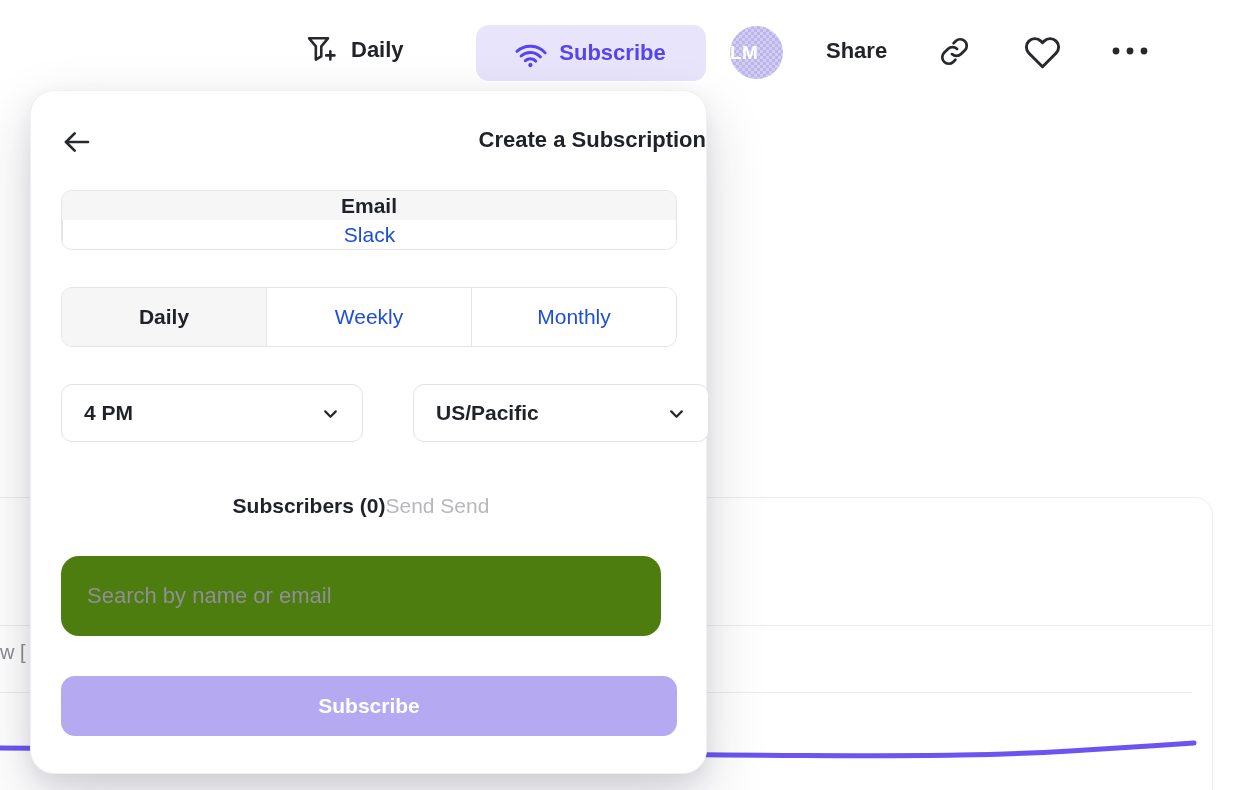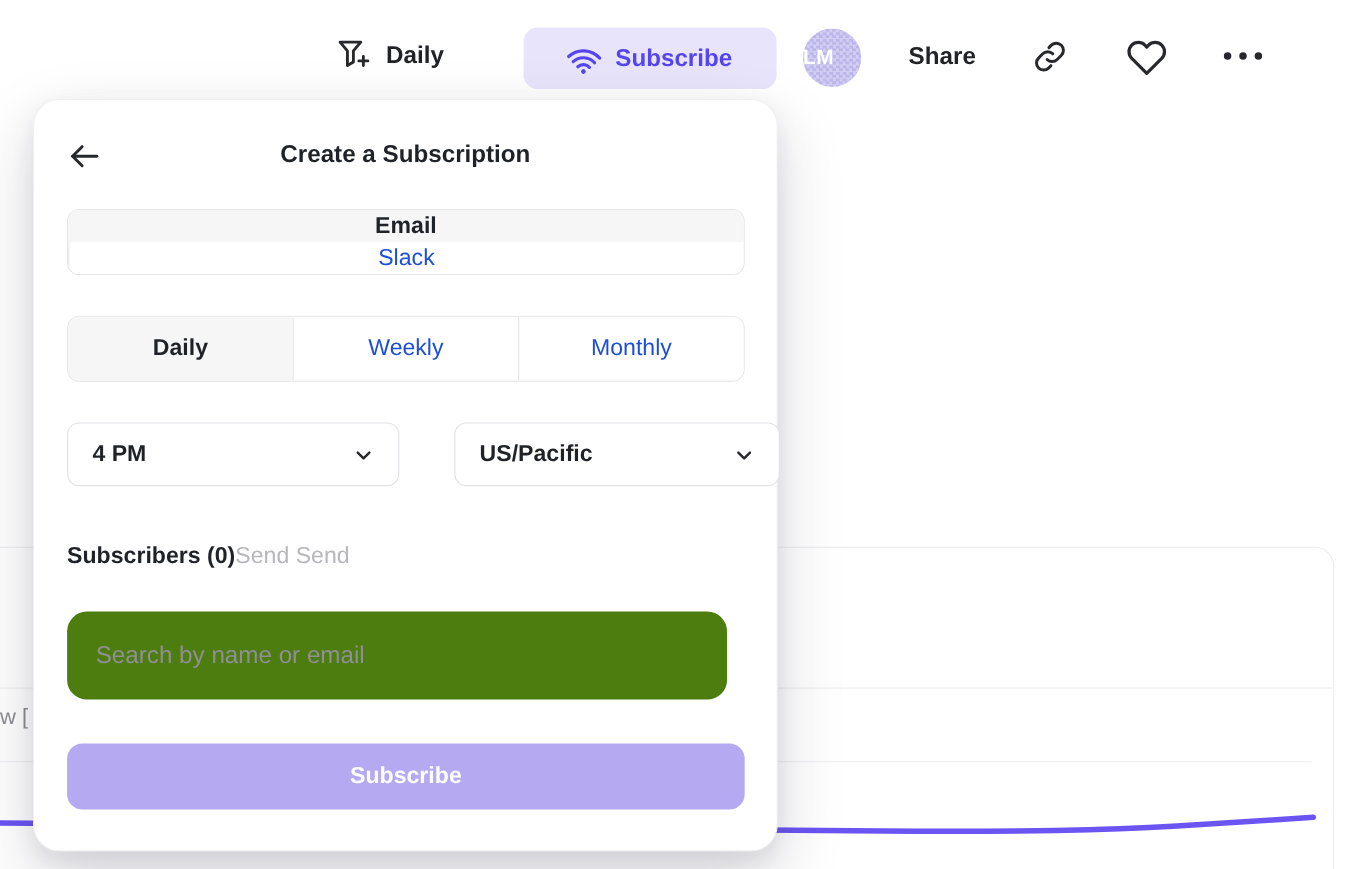--- a/index.html
+++ b/index.html
@@ -32,41 +32,41 @@
   .nav-link{left:939px;top:36px;}
   .nav-heart{left:1024px;top:34px;}
   .nav-more{left:1110px;top:46px;}
 
   
   .modal{position:absolute;left:30px;top:90px;width:675px;height:682px;background:#ffffff;
     border:1px solid #F0F0F3;border-radius:24px;
     box-shadow:0 8px 20px rgba(35,35,60,.08),0 24px 60px rgba(35,35,60,.18);z-index:10;}
   .back-btn{position:absolute;left:28px;top:34px;width:34px;height:34px;display:flex;
     align-items:center;justify-content:center;cursor:pointer;}
-  .modal-title{position:absolute;left:0;right:0;top:36px;text-align:center;
+  .modal-title{position:absolute;left:0;right:0;top:36px;text-align:right;
     font-size:22px;font-weight:600;color:#1F2227;}
 
   .segmented{position:absolute;left:30px;width:616px;display:flex;
     border:1px solid #E5E5E8;border-radius:11px;overflow:hidden;box-sizing:border-box;background:#fff;}
   .seg-channel{top:99px;height:60px;flex-direction:column;}
   .seg-frequency{top:196px;height:60px;}
   .seg-cell{flex:1;display:flex;align-items:center;justify-content:center;
     font-size:21px;font-weight:500;color:#1d4ed8;background:#ffffff;cursor:pointer;}
   .seg-cell + .seg-cell{border-left:1px solid #E5E5E8;}
   .seg-cell.selected{background:#F6F6F7;color:#1F2227;font-weight:600;}
 
   .select-box{position:absolute;top:293px;height:58px;box-sizing:border-box;
     border:1px solid #E2E2E6;border-radius:11px;background:#fff;display:flex;
     align-items:center;justify-content:space-between;padding:0 22px;cursor:pointer;}
   .select-time{left:30px;width:302px;}
   .select-tz{left:350px;width:296px;margin-left:32px;}
   .select-value{font-size:21px;font-weight:600;color:#1F2227;}
 
   .subs-row{position:absolute;left:30px;top:403px;width:600px;display:flex;
-    align-items:baseline;justify-content:flex-start;}
+    align-items:baseline;justify-content:center;}
   .subs-label{font-size:21px;font-weight:600;color:#1F2227;}
   .send-test{font-size:21px;font-weight:500;color:#B7B7BC;cursor:pointer;}
 
   .search-input{position:absolute;left:30px;top:465px;width:600px;height:80px;
     box-sizing:border-box;border:none;outline:none;background:#4d7c0f;border-radius:18px;
     padding:0 26px;font-size:22px;color:#1F2227;font-family:inherit;}
   .search-input::placeholder{color:#8F8F96;opacity:1;}
 
   .subscribe-btn{position:absolute;left:30px;top:585px;width:616px;height:60px;border:none;
     border-radius:14px;background:#B5AAF1;color:#FDFDFE;font-size:21px;font-weight:600;

